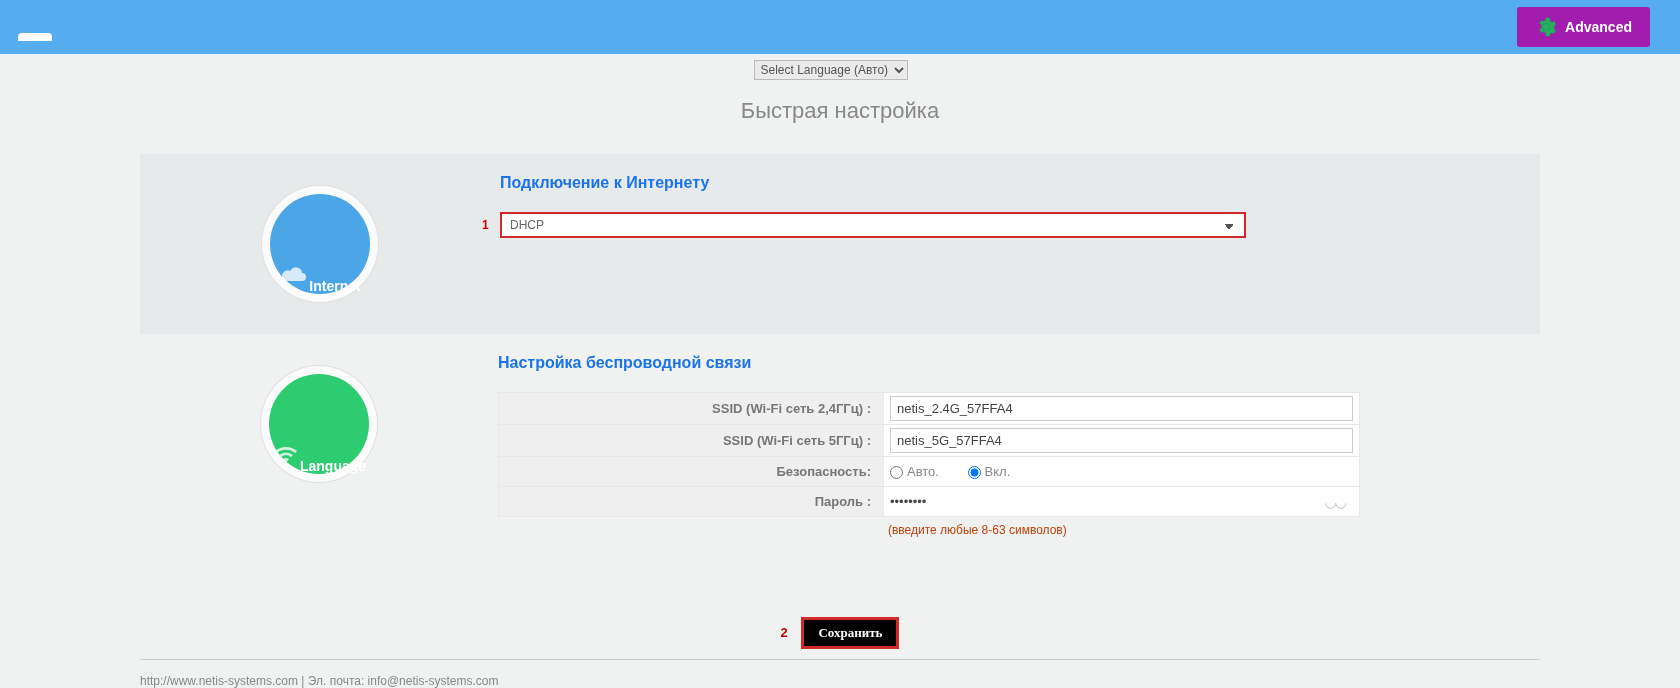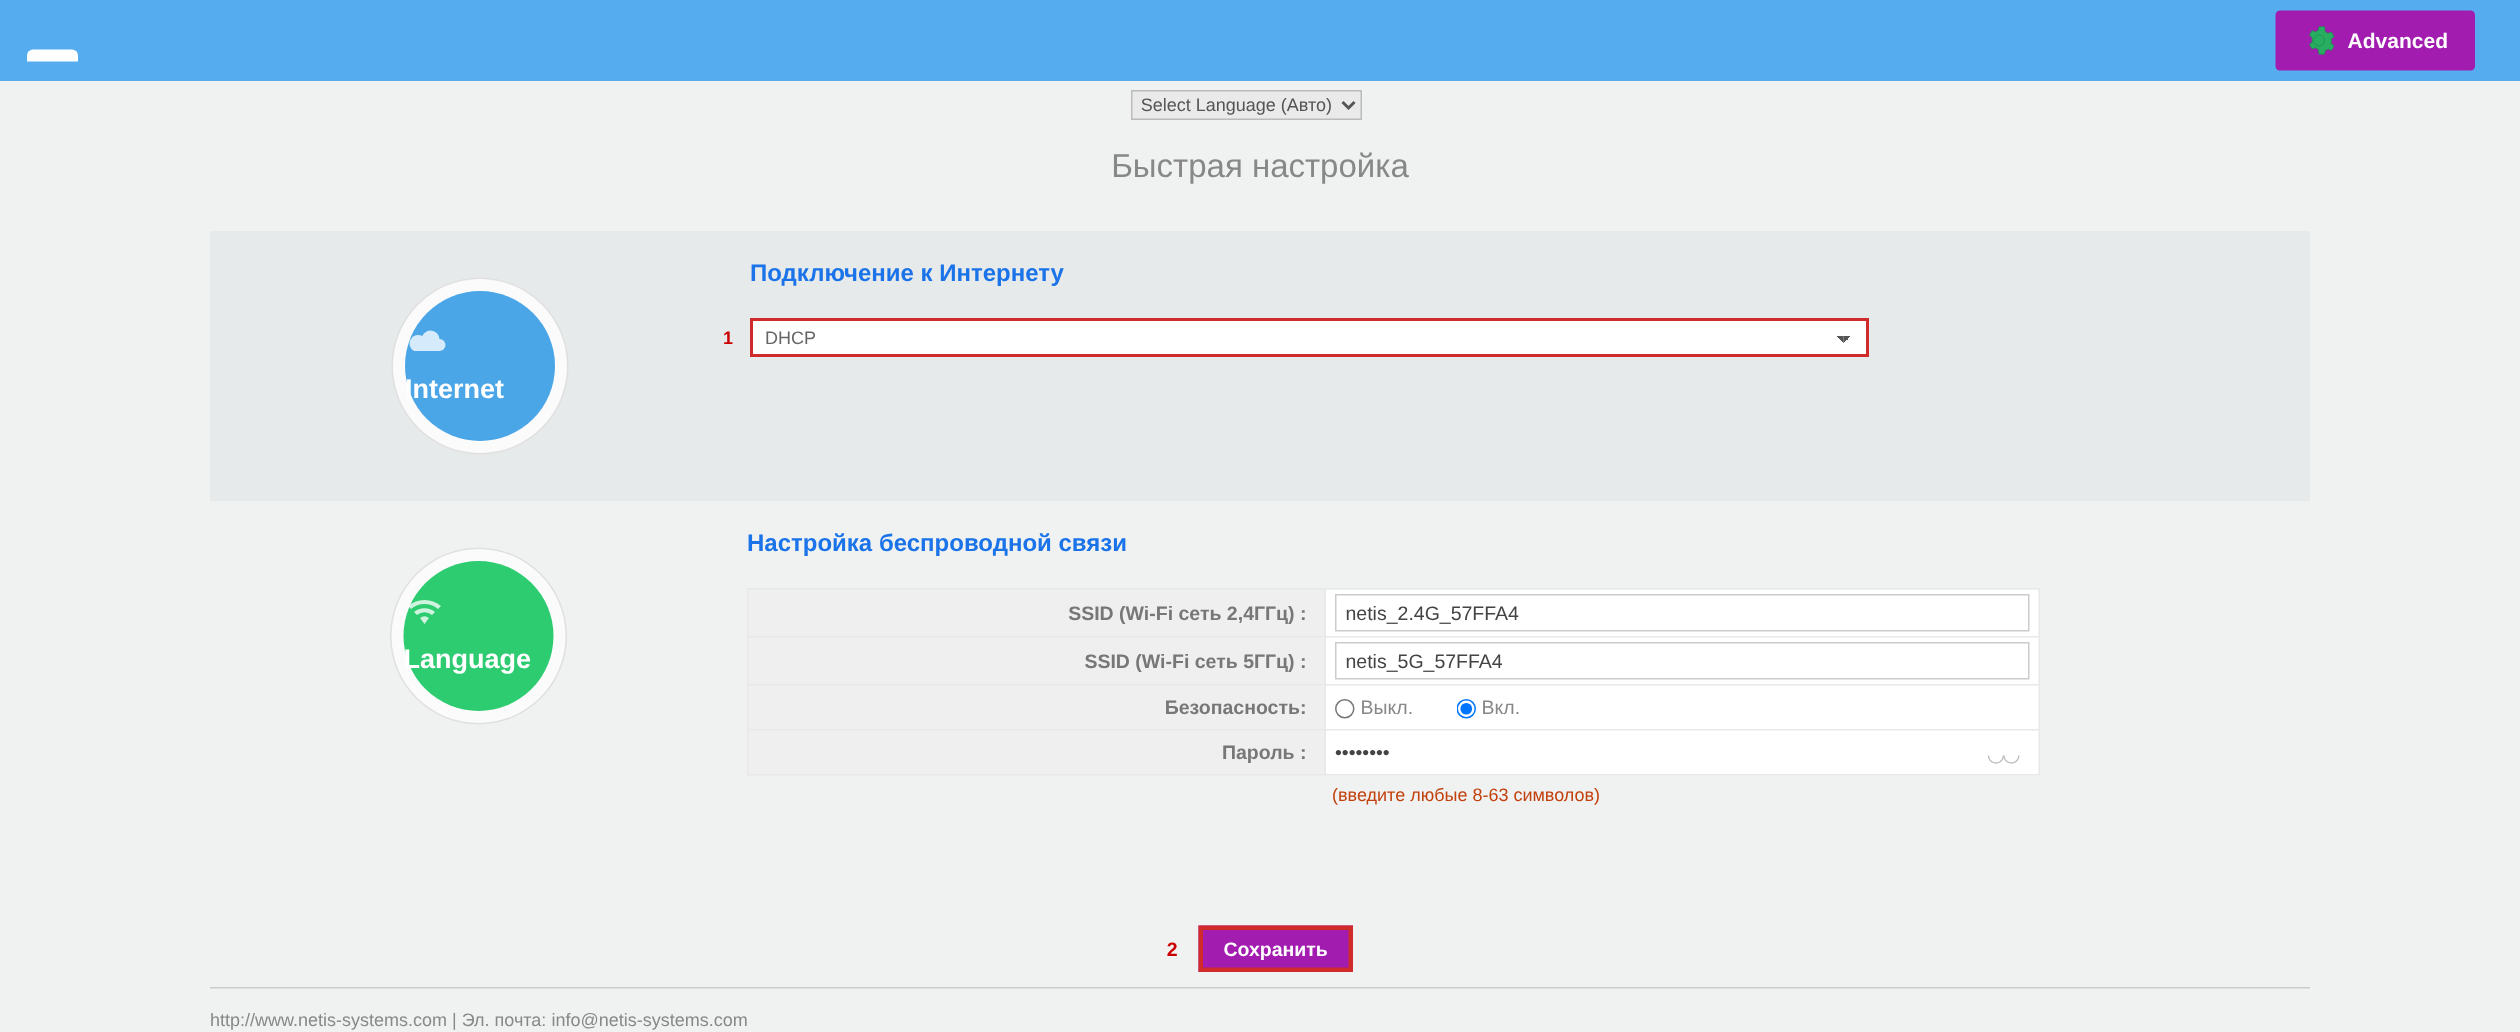--- a/index.html
+++ b/index.html
@@ -47,22 +47,22 @@
     padding: 20px 0 40px 0;
   }
   .section.alt {
     background:#e7eaea;
   }
   .circle-col {
     width:360px; display:flex; justify-content:center; padding-top:20px;
   }
   .circle {
     width:100px; height:100px; border-radius:50%;
-    display:flex; flex-direction:column; align-items:flex-start; justify-content:center;
-    color:#fff; font-weight:bold; font-size:18px;
+    display:flex; flex-direction:row; align-items:flex-end; justify-content:center;
+    color:#fff; font-weight:bold; font-size:14px;
     box-shadow: 0 0 0 8px rgba(255,255,255,0.85), 0 0 0 9px #e0e0e0;
   }
   .circle.internet { background:#4ba6e8; }
   .circle.wireless { background:#2ecc71; }
   .circle .ic { margin-bottom:6px; opacity:0.9; }
   .content-col { flex:1; padding-right:180px; }
   .section-title {
     color:#1a73e8; font-size:16px; font-weight:bold; margin-bottom:20px;
   }
   .marker {
@@ -100,23 +100,24 @@
   .pw-wrap { position:relative; }
   .eye-icon {
     position:absolute; right:8px; top:50%; transform:translateY(-50%);
     color:#bbb; font-size:14px; letter-spacing:-2px;
   }
   .hint { font-size:12px; color:#c2410c; margin-top:6px; margin-left:390px;}
   .save-row {
     text-align:center; padding:40px 0 10px 0; position:relative;
   }
   .save-btn {
-    background:#a21caf; color:#fff; border:3px solid #d02a2a;
+    background:#000000; color:#fff; border:3px solid #d02a2a;
     padding:5px 14px; font-size:13px; font-weight:bold; cursor:pointer;
     display:inline-block;
+    font-family:Liberation Serif, serif;
   }
   .save-marker { color:#c00; font-weight:bold; margin-right:10px; font-size:13px;}
   .footer {
     width:1400px; margin:0 auto;
     border-top:1px solid #ccc; padding:14px 0 20px 0;
     font-size:12px; color:#888;
   }
 </style>
 </head>
 <body>
@@ -190,21 +191,21 @@
         <td class="label">SSID (Wi-Fi сеть 2,4ГГц) :</td>
         <td class="val"><input type="text" class="text-input" value="netis_2.4G_57FFA4" style=""></td>
       </tr>
       <tr>
         <td class="label">SSID (Wi-Fi сеть 5ГГц) :</td>
         <td class="val"><input type="text" class="text-input" value="netis_5G_57FFA4" style=""></td>
       </tr>
       <tr>
         <td class="label">Безопасность:</td>
         <td class="val radio-row">
-          <label><input type="radio" name="sec" style=""><span>Выкл.</span></label>
+          <label><input type="radio" name="sec" style=""><span>Авто.</span></label>
           <label><input type="radio" name="sec" checked="" style=""><span>Вкл.</span></label>
         </td>
       </tr>
       <tr>
         <td class="label">Пароль :</td>
         <td class="val">
           <div class="pw-wrap">
             <input type="password" class="text-input" style="border: none; padding: 2px 0px;" value="••••••••">
             <span class="eye-icon">◡◡</span>
           </div>

